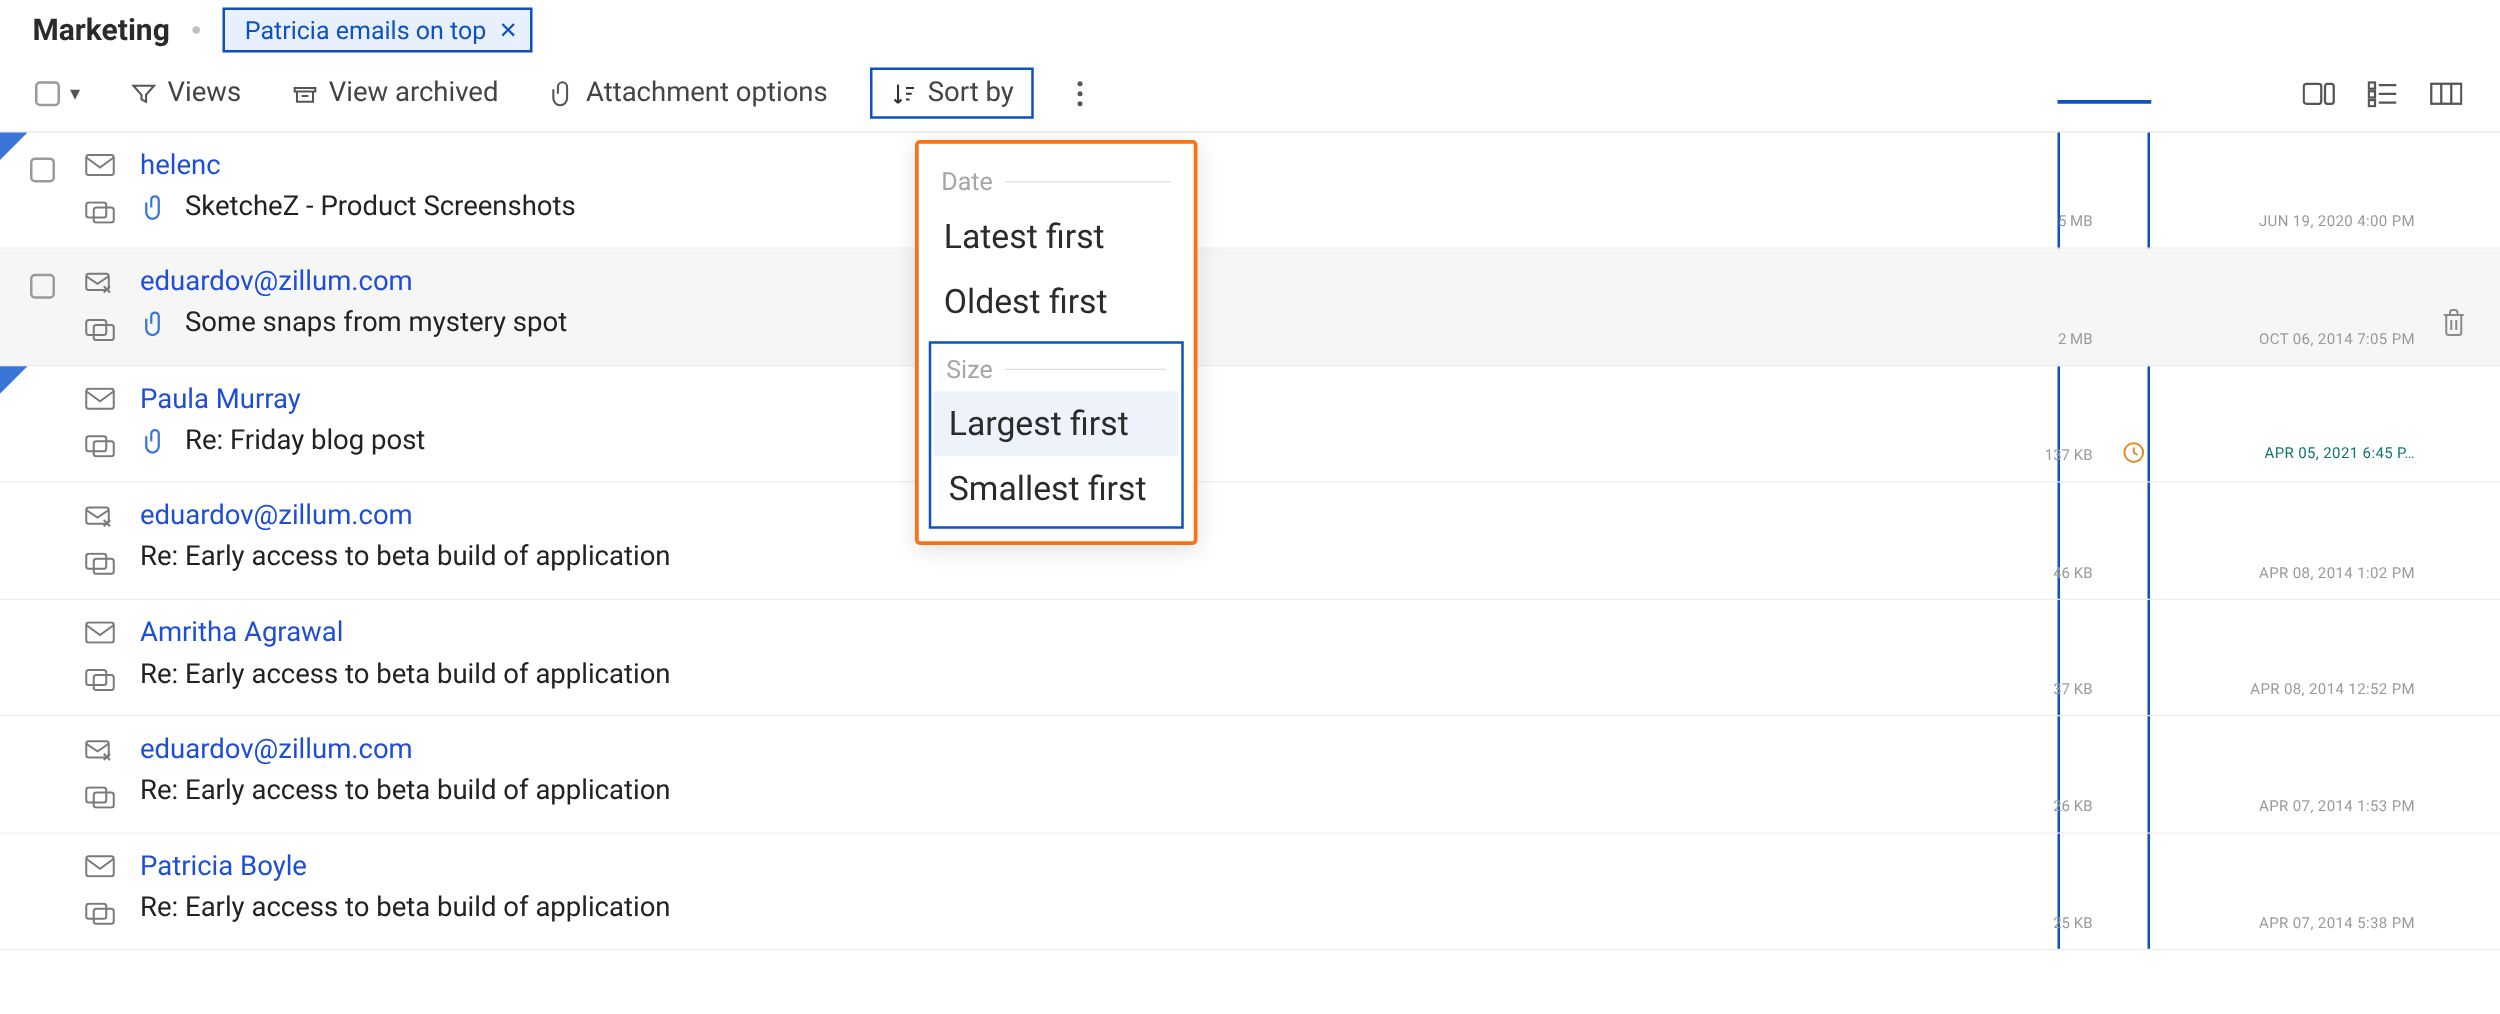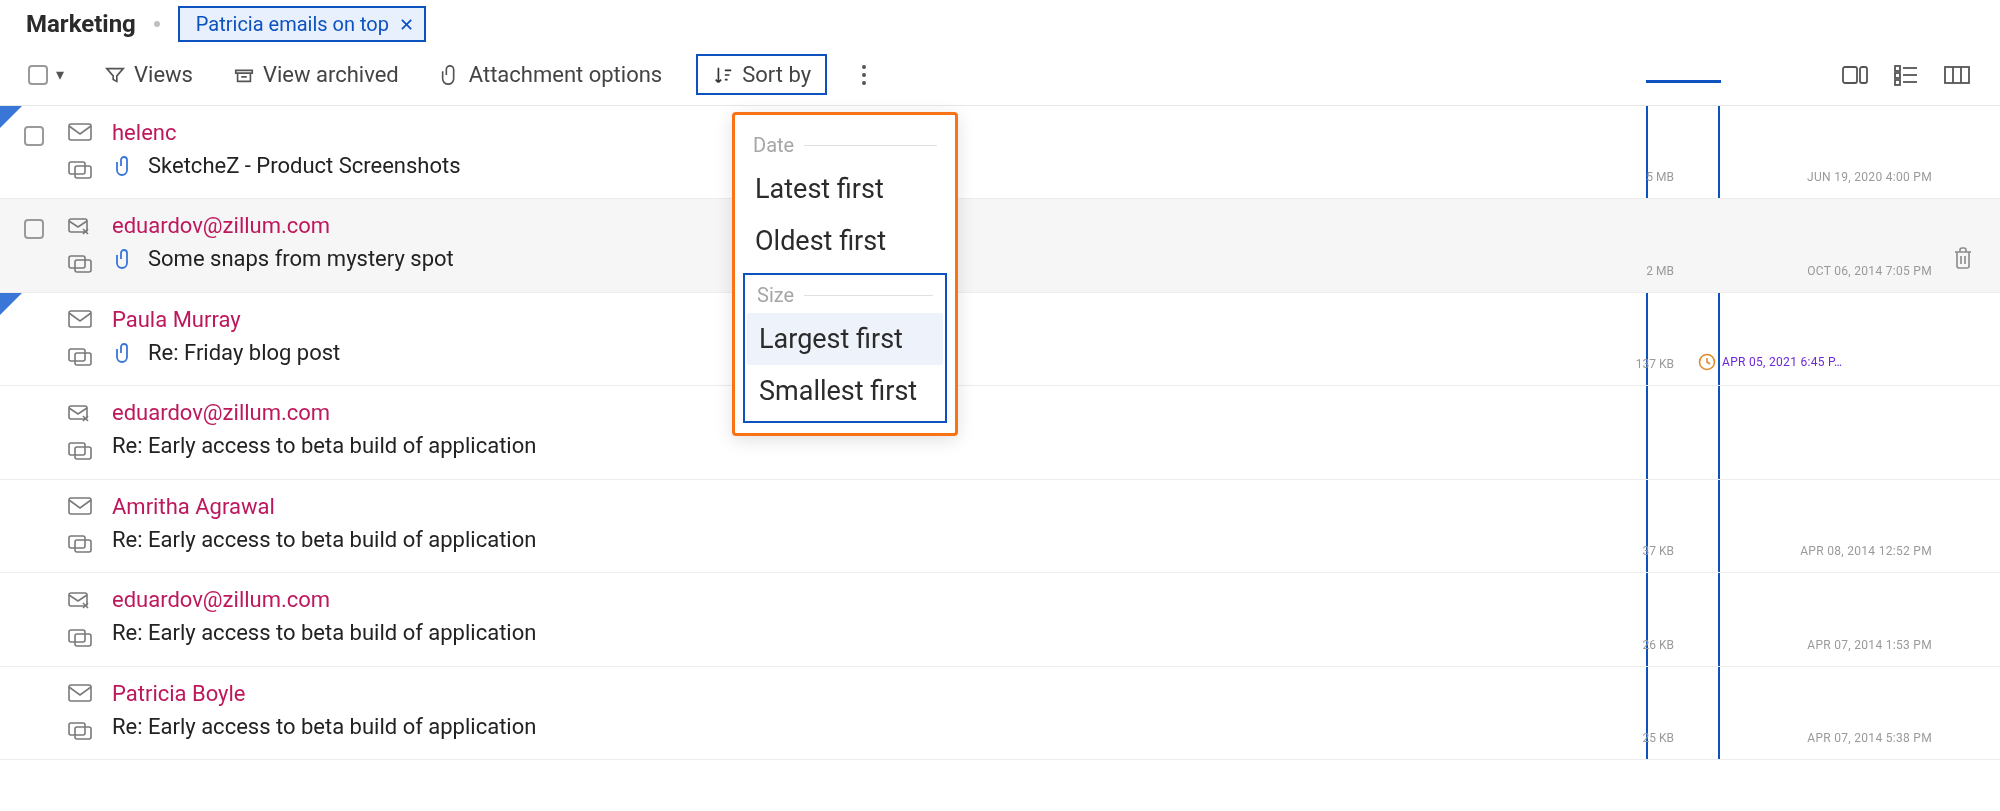--- a/index.html
+++ b/index.html
@@ -153,21 +153,21 @@
   .row-main {
     flex: 1;
     display: flex;
     flex-direction: column;
     gap: 8px;
   }
   .sender-line {
     display: flex;
     align-items: center;
     font-size: 22px;
-    color: #be185d;
+    color: #1d4ed8;
   }
   .subject-line {
     display: flex;
     align-items: center;
     gap: 12px;
     font-size: 22px;
     color: #222;
   }
   .row-meta {
     display: flex;
@@ -182,25 +182,25 @@
   .size-pill {
     min-width: 70px;
     text-align: right;
   }
   .date-pill {
     min-width: 234px;
     text-align: right;
     letter-spacing: 0.3px;
   }
   .date-orange {
-    color: #6d28d9;
+    color: #0f766e;
     display: flex;
     align-items: center;
     gap: 6px;
-    justify-content: flex-start;
+    justify-content: space-between;
   }
   .del-icon {
     position: absolute;
     right: 26px;
     top: 50%;
     color: #8a8a8a;
   }
   .blue-triangle {
     position: absolute;
     left: 0;
@@ -456,20 +456,24 @@
               <rect x="1" y="1" width="16" height="12" rx="2"></rect>
               <rect x="7" y="5" width="16" height="12" rx="2"></rect>
             </svg></span>
         </div>
         <div class="row-main">
           <div class="sender-line">eduardov@zillum.com</div>
           <div class="subject-line">
             <span>Re: Early access to beta build of application</span>
           </div>
         </div>
+        <div class="row-meta">
+          <span class="size-pill">46 KB</span>
+          <span class="date-pill">APR 08, 2014 1:02 PM</span>
+        </div>
       </div>
       <div class="email-row">
         <div class="row-check-col"></div>
         <div class="row-icon-col">
           <span><svg width="24" height="18" viewBox="0 0 24 18" fill="none" stroke="#7a7a7a" stroke-width="1.6">
               <rect x="1" y="1" width="22" height="16" rx="2"></rect>
               <path d="M1 3l11 8 11-8"></path>
             </svg></span>
           <span><svg width="24" height="18" viewBox="0 0 24 18" fill="none" stroke="#7a7a7a" stroke-width="1.6">
               <rect x="1" y="1" width="16" height="12" rx="2"></rect>

